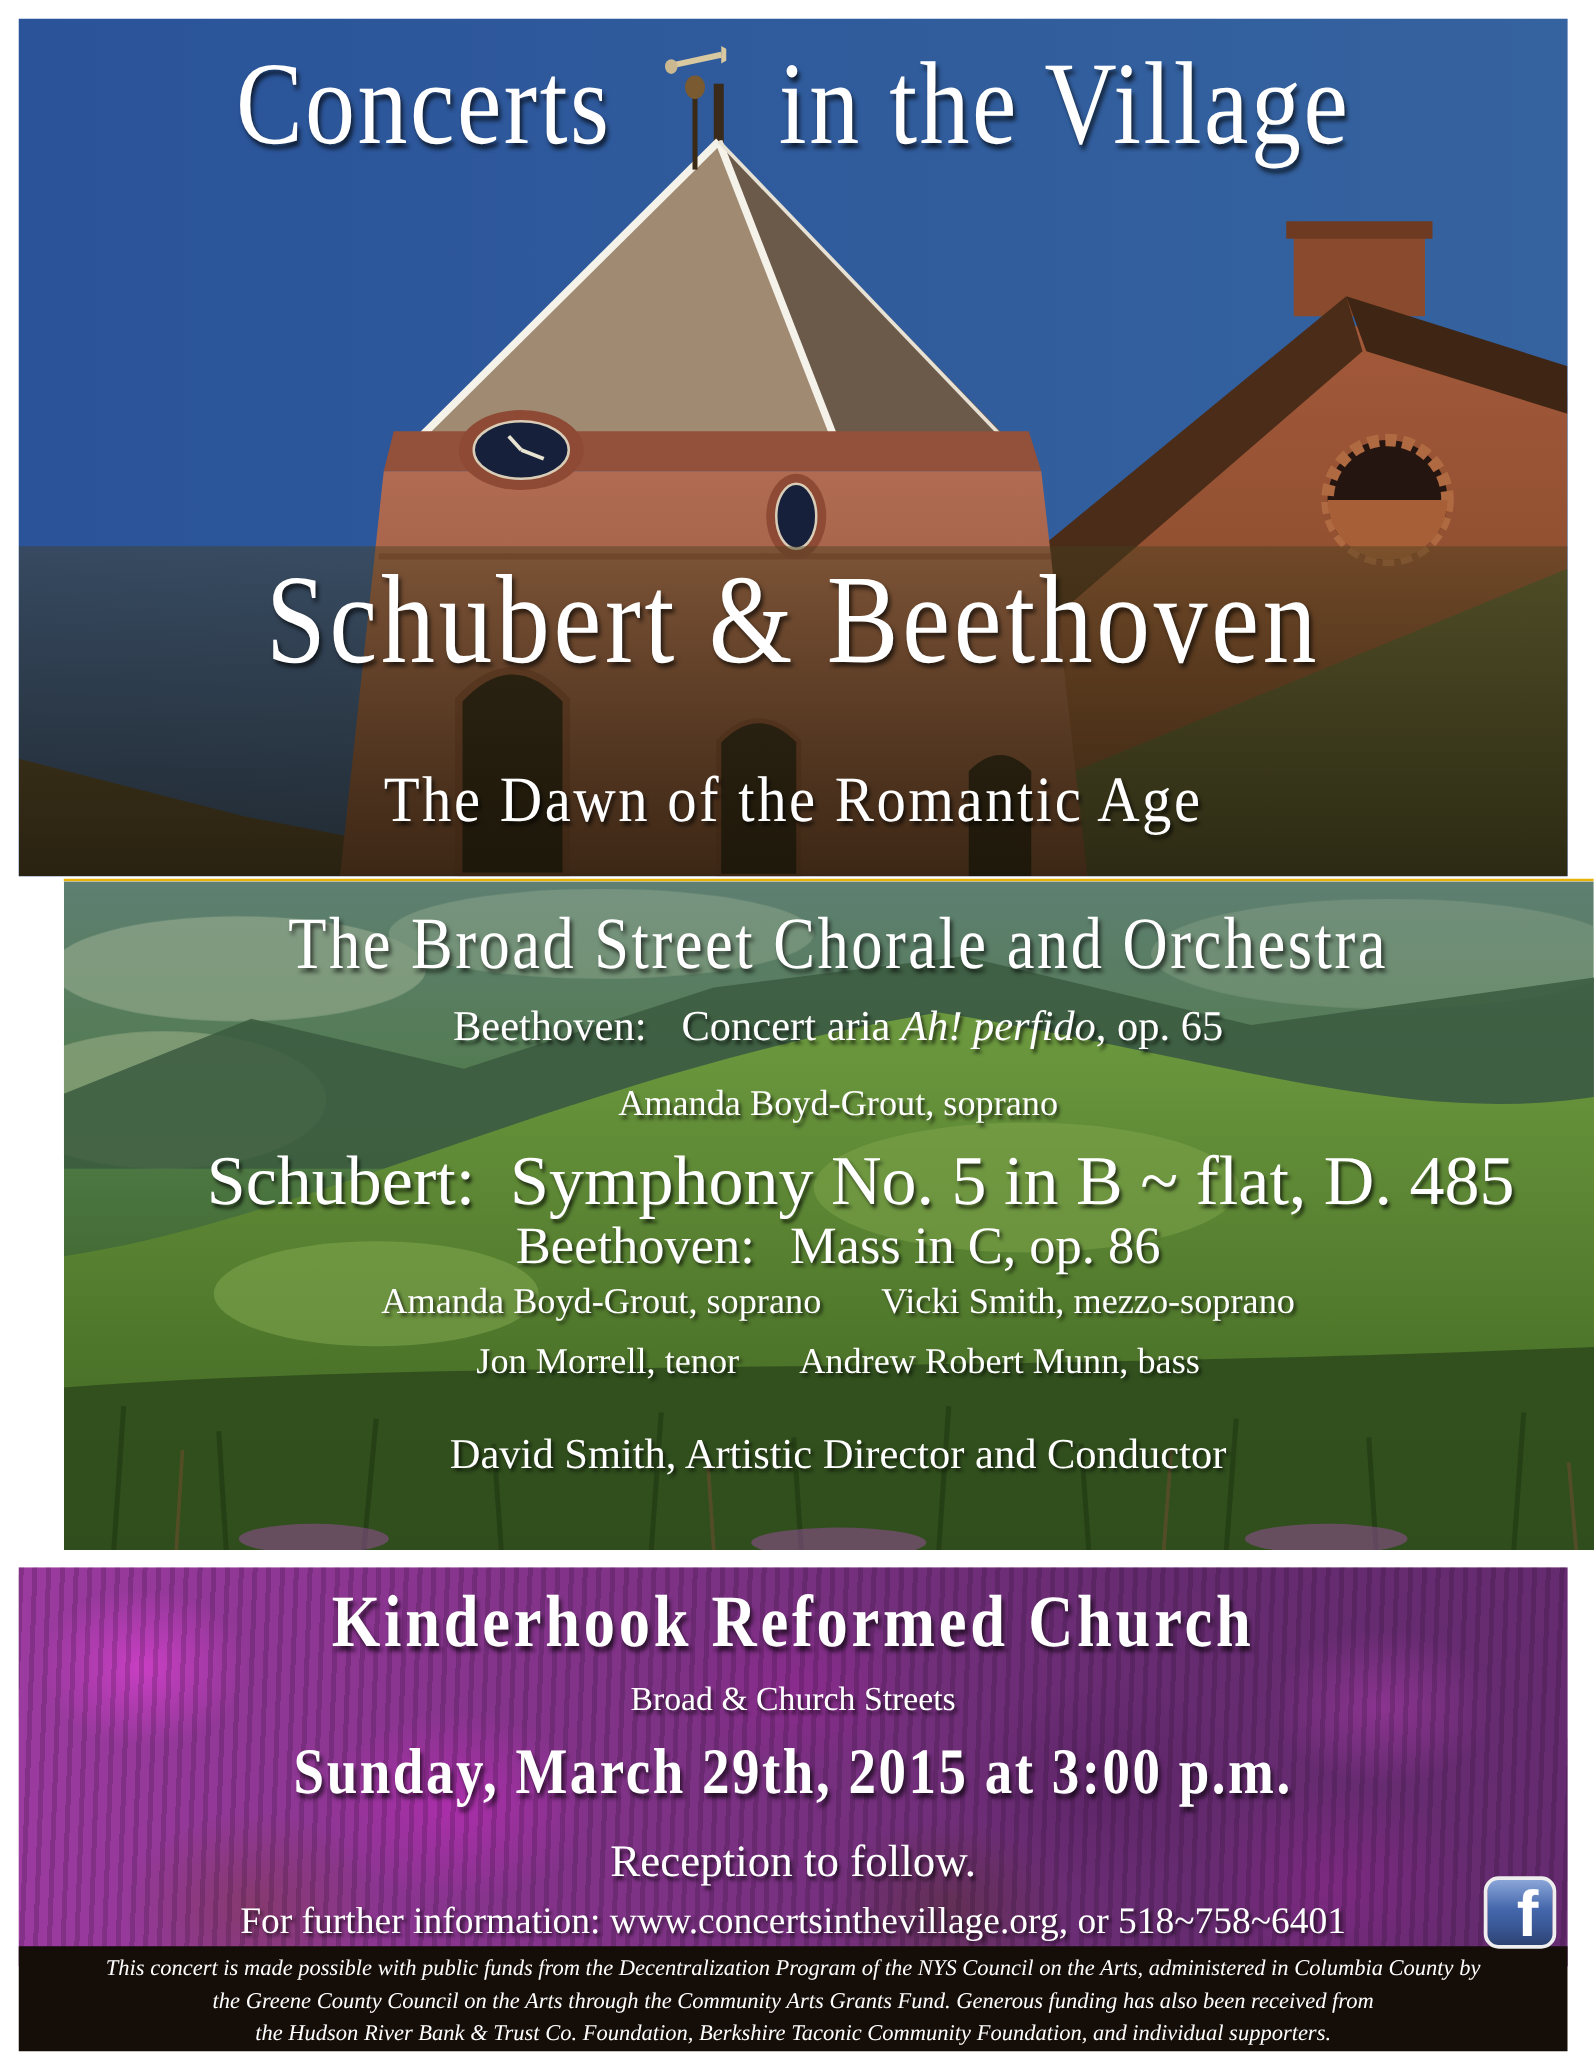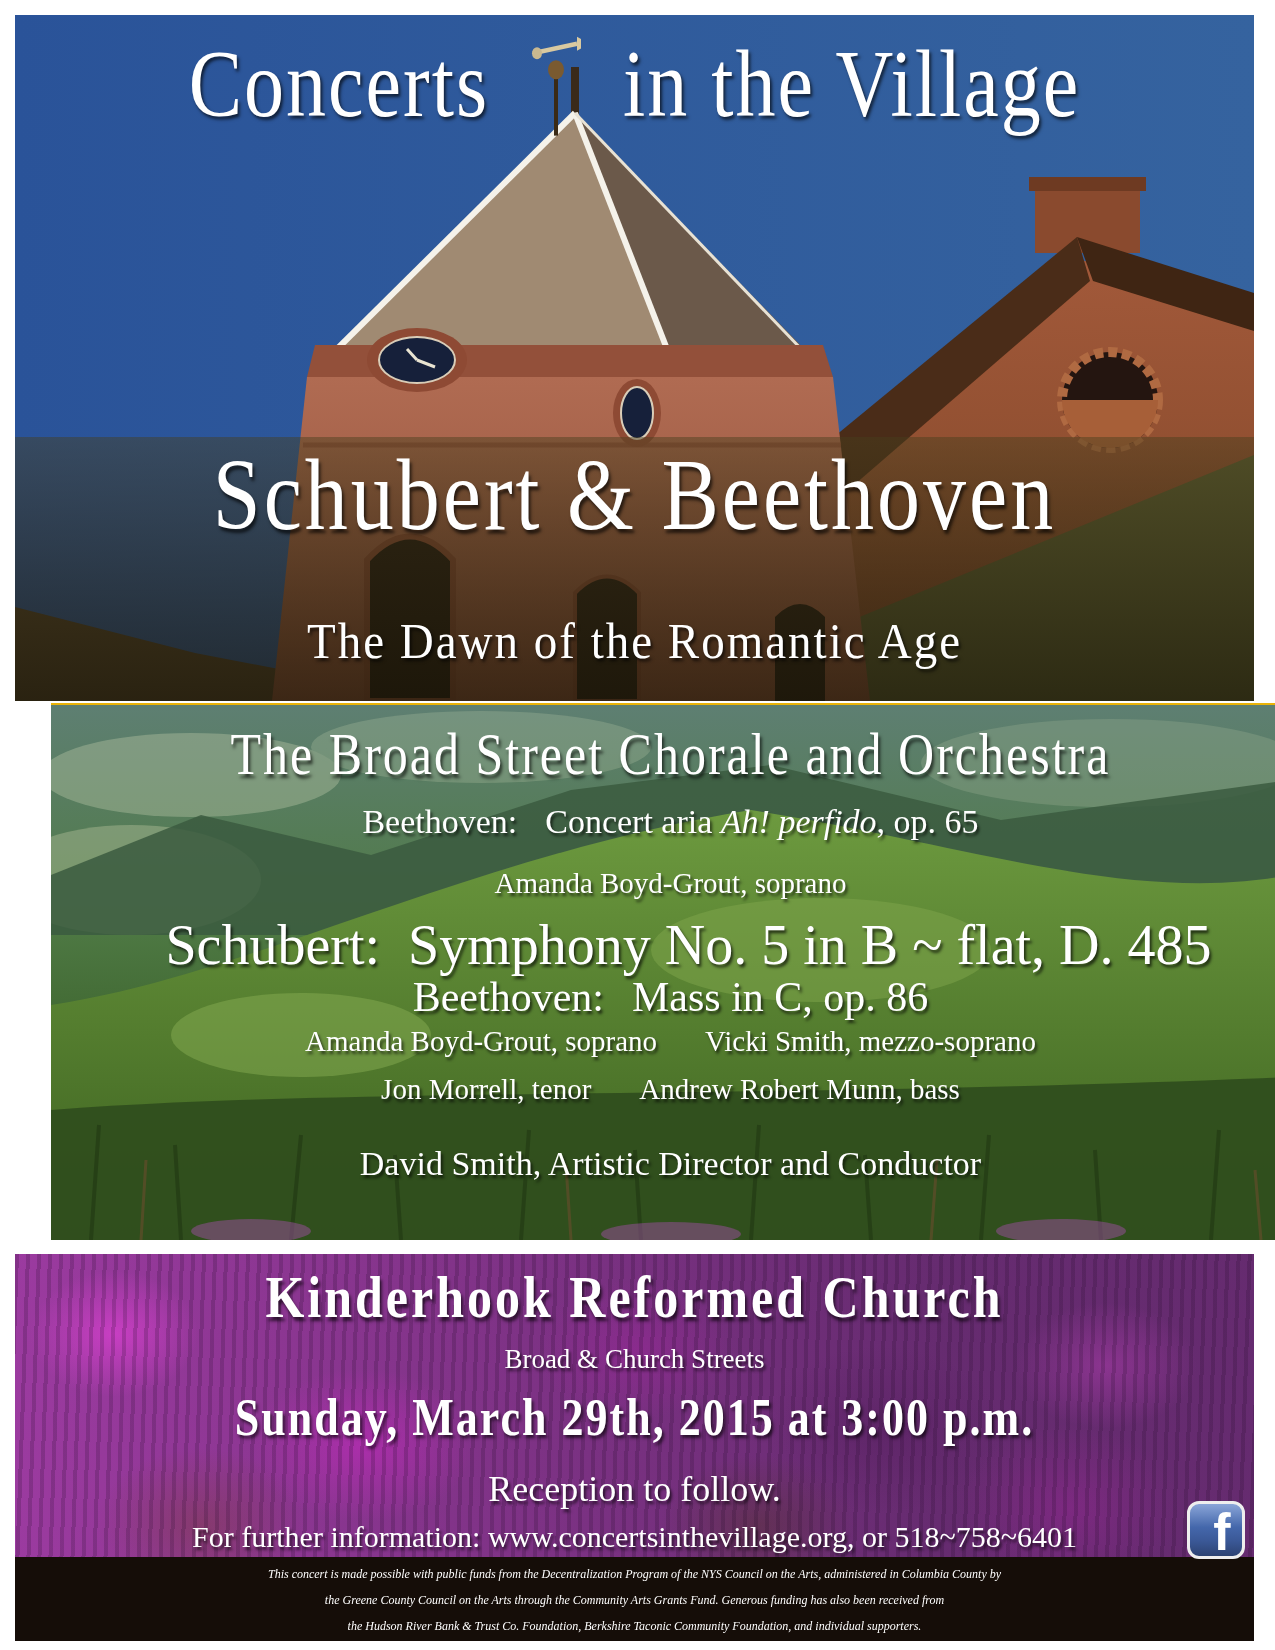--- a/index.html
+++ b/index.html
@@ -23,21 +23,21 @@
       radial-gradient(150px 110px at 15% 85%, rgba(120,60,60,.45),  rgba(0,0,0,0) 70%),
       radial-gradient(140px 100px at 60% 85%, rgba(80,50,40,.45),   rgba(0,0,0,0) 70%),
       radial-gradient(160px 120px at 85% 80%, rgba(140,40,140,.60), rgba(0,0,0,0) 70%),
       linear-gradient(to right, rgba(200,60,200,.25), rgba(55,25,70,.45) 75%),
       #8c3a92;
     margin-top: 16px;
   }
   .footer {
     position:absolute; left:0; top:1542px; width:1239px; height:84px;
     background:#150d08; color:#ffffff; text-align:center;
-    font-style:italic; font-size:12px; line-height:26px; padding-top:4px;
+    font-style:italic; font-size:18px; line-height:26px; padding-top:4px;
     box-sizing:border-box;
   }
 
   .photo-svg { position:absolute; left:0; top:0; z-index:0; display:block; }
   .dark-band {
     position:absolute; left:0; top:422px; width:1239px; height:264px; z-index:1;
     background:linear-gradient(to bottom, rgba(70,62,28,.45), rgba(28,24,8,.72));
   }
 
   .txt {

